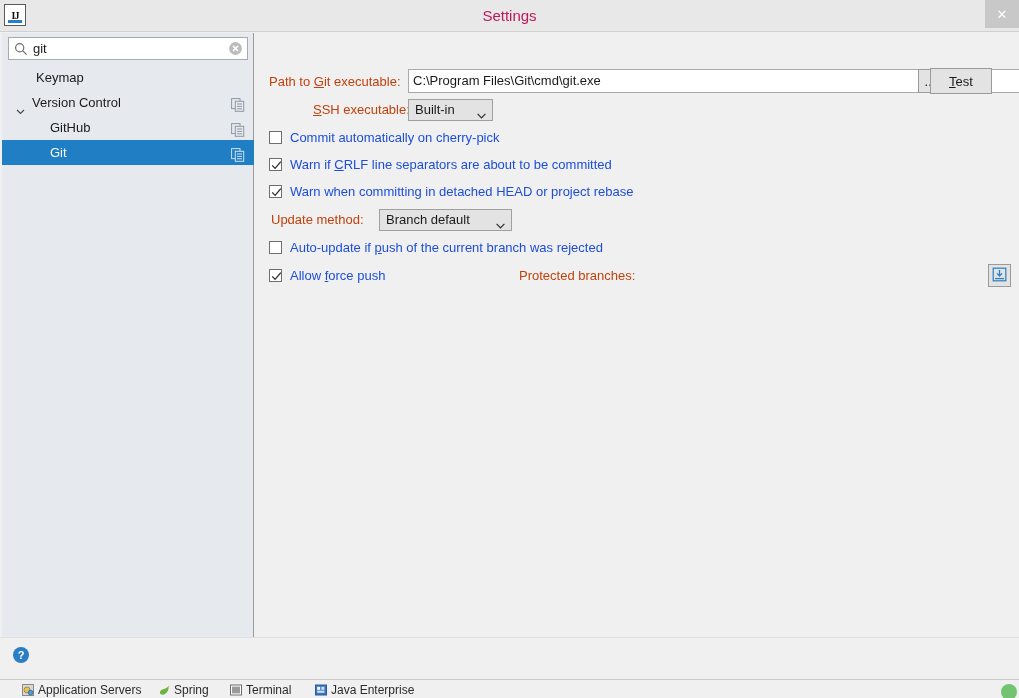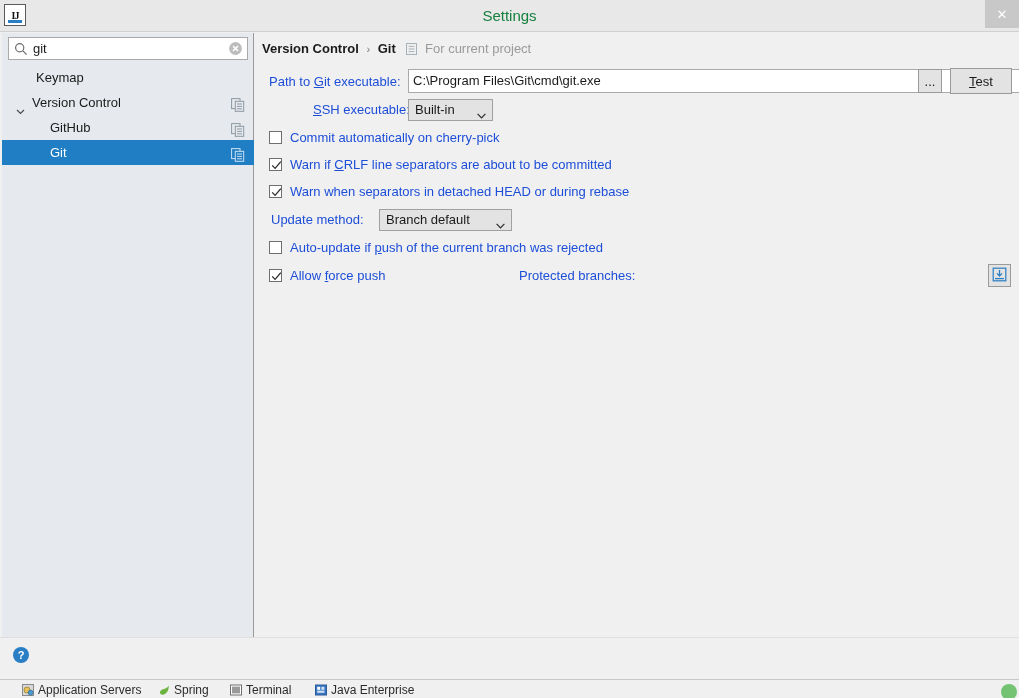--- a/index.html
+++ b/index.html
@@ -12,21 +12,21 @@
   }
   .app{position:relative;width:855px;height:698px;padding-left:48px;}
 
   
   .titlebar{
     position:absolute;left:0;top:0;width:1019px;height:31px;
     background:#e8e8e8;border-bottom:1px solid #d0d0d0;
   }
   .title-text{
     position:absolute;left:0;top:0;width:1019px;height:31px;
-    line-height:31px;text-align:center;font-size:15px;color:#15803d;
+    line-height:31px;text-align:center;font-size:15px;color:#be185d;
   }
   .ij-logo{
     position:absolute;left:4px;top:4px;width:22px;height:22px;
     background:#ffffff;border:1px solid #5a5a5a;
     box-sizing:border-box;
   }
   .ij-logo-inner{
     position:absolute;left:0;top:0;right:0;bottom:0;
     display:flex;align-items:center;justify-content:center;
     font-size:10px;font-weight:bold;color:#111;
@@ -89,21 +89,21 @@
     white-space:nowrap;font-size:13px;
   }
   .bc-bold{font-weight:bold;color:#1a1a1a;}
   .bc-sep{color:#777;margin:0 4px;font-size:11px;}
   .bc-proj{color:#9a9a9a;margin-left:7px;}
   .bc-proj-icon{
     display:inline-block;width:11px;height:12px;vertical-align:-2px;margin-right:4px;
   }
 
   .lbl-static{
-    position:absolute;height:20px;line-height:20px;font-size:13px;color:#1d4ed8;
+    position:absolute;height:20px;line-height:20px;font-size:13px;color:#c2410c;
     white-space:nowrap;
   }
   .lbl-static u{text-decoration:underline;}
 
   .textfield{
     position:absolute;background:#ffffff;border:1px solid #a9a9a9;
     box-sizing:border-box;height:24px;line-height:22px;
     font-size:13px;color:#1a1a1a;padding:0 4px;overflow:hidden;white-space:nowrap;
   }
 
@@ -246,43 +246,27 @@
             <line x1="6" y1="10.8" x2="11" y2="10.8" stroke="#cfe2f2" stroke-width="1"></line>
           </svg>
         </span>
       </div>
 
     </div>
   </div>
 
   <div class="main">
 
-    <div class="breadcrumb">
-      <span class="bc-bold">Version Control</span>
-      <span class="bc-sep">›</span>
-      <span class="bc-bold">Git</span>
-      <span class="bc-proj">
-        <span class="bc-proj-icon">
-          <svg width="11" height="12" viewBox="0 0 11 12">
-            <rect x="0.5" y="0.5" width="10" height="11" fill="none" stroke="#a8b0b8" stroke-width="1"></rect>
-            <line x1="2.6" y1="3.4" x2="8.4" y2="3.4" stroke="#a8b0b8" stroke-width="1"></line>
-            <line x1="2.6" y1="6" x2="8.4" y2="6" stroke="#a8b0b8" stroke-width="1"></line>
-            <line x1="2.6" y1="8.6" x2="8.4" y2="8.6" stroke="#a8b0b8" stroke-width="1"></line>
-          </svg>
-        </span>
-        <span>For current project</span>
-      </span>
-    </div>
 
     <div class="lbl-static" style="left:14px;top:39px;">
       <span>Path to </span><u>G</u><span>it executable:</span>
     </div>
     <div class="textfield" style="left:153px;top:36px;width:762px;">C:\Program Files\Git\cmd\git.exe</div>
     <div class="btn" style="left:663px;top:36px;width:24px;height:24px;">...</div>
-    <div class="btn" style="left:695px;top:35px;width:62px;height:26px;">
+    <div class="btn" style="left:675px;top:35px;width:62px;height:26px;">
       <span><u>T</u><span>est</span></span>
     </div>
 
     <div class="lbl-static" style="left:14px;top:67px;margin-left:44px;">
       <u>S</u><span>SH executable:</span>
     </div>
     <div class="combo" style="left:153px;top:66px;width:85px;">
       <span class="cval">Built-in</span>
       <span class="carrow">
         <svg width="9" height="6" viewBox="0 0 9 6">
@@ -304,21 +288,21 @@
       </span>
       <span class="cbox-lbl"><span>Warn if </span><u>C</u><span>RLF line separators are about to be committed</span></span>
     </div>
 
     <div class="checkrow" style="left:14px;top:149px;">
       <span class="cbox">
         <svg width="11" height="11" viewBox="0 0 11 11">
           <polyline points="1.2,5.4 4.1,8.4 9.8,1.6" fill="none" stroke="#2b2b2b" stroke-width="1.3"></polyline>
         </svg>
       </span>
-      <span class="cbox-lbl"><span>Warn when separators in detached HEAD or during rebase</span></span>
+      <span class="cbox-lbl"><span>Warn when committing in detached HEAD or project rebase</span></span>
     </div>
 
     <div class="lbl-static" style="left:16px;top:177px;">Update method:</div>
     <div class="combo" style="left:124px;top:176px;width:133px;">
       <span class="cval">Branch default</span>
       <span class="carrow">
         <svg width="9" height="6" viewBox="0 0 9 6">
           <polyline points="0.6,0.8 4.5,4.8 8.4,0.8" fill="none" stroke="#2b2b2b" stroke-width="1.2"></polyline>
         </svg>
       </span>

